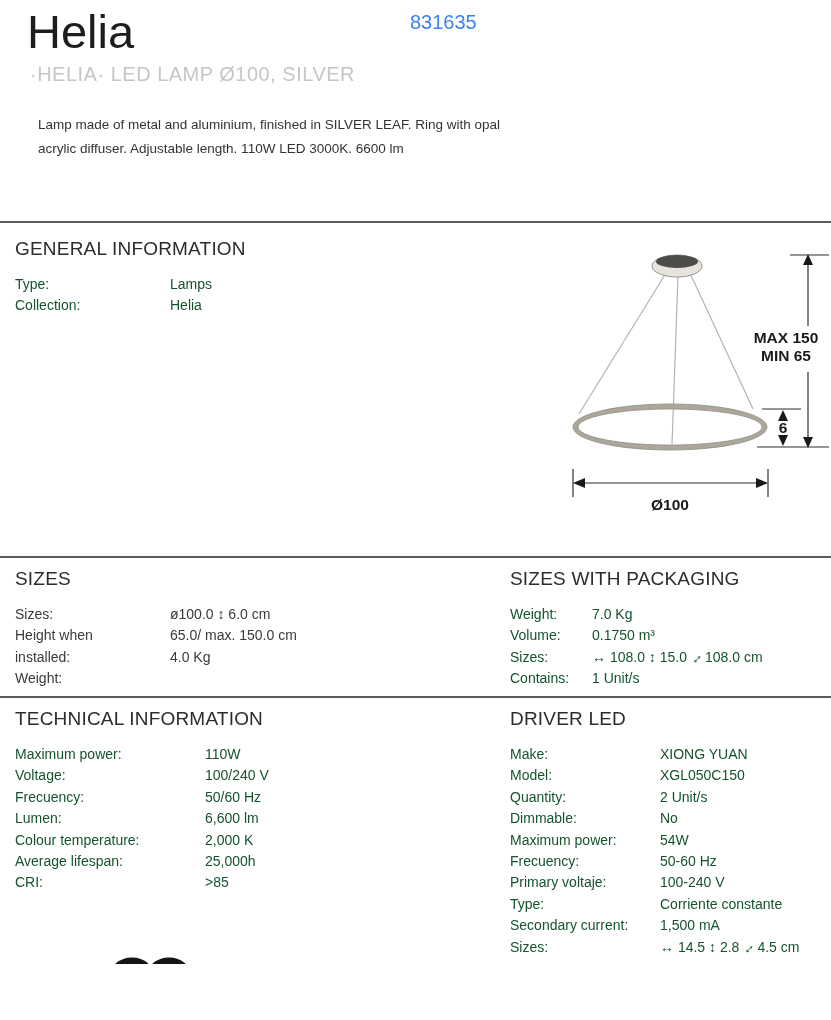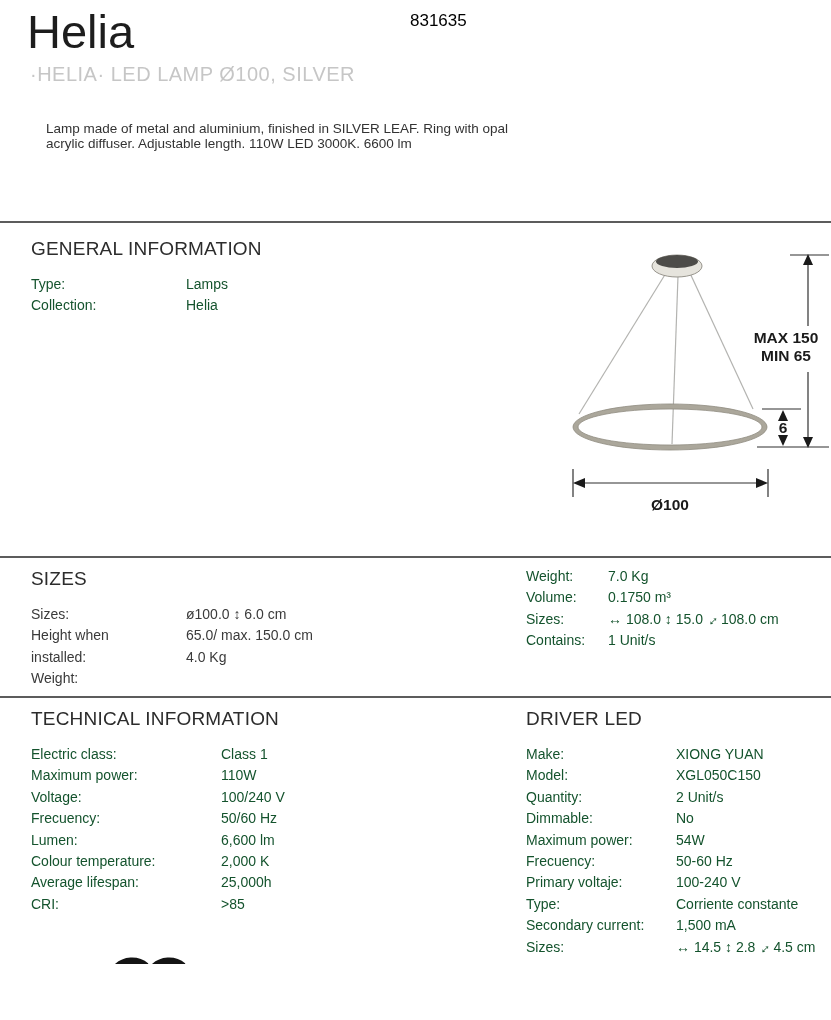--- a/index.html
+++ b/index.html
@@ -1,24 +1,24 @@
 <!DOCTYPE html>
 <html><head>
 <meta charset="utf-8">
 <style>
   html,body{margin:0;padding:0;background:#fff;}
   .page{position:relative;width:831px;height:964px;background:#ffffff;overflow:hidden;
         font-family:"Liberation Sans","DejaVu Sans",sans-serif;color:#3a3a3a;}
   .hr{position:absolute;left:0;width:831px;height:2px;background:#5c5c5c;}
   .hr1{top:221px}.hr2{top:556px}.hr3{top:696px}
   .title{position:absolute;left:27px;top:0px;font-size:47px;line-height:64px;color:#1d1d1d;font-weight:400;}
-  .sku{position:absolute;left:410px;top:11px;font-size:17px;color:#000000;}
+  .sku{position:absolute;left:410px;top:11px;font-size:20px;color:#3b82f6;}
   .subtitle{position:absolute;left:30px;top:63px;font-size:20px;color:#c6c6c6;letter-spacing:.5px;}
-  .desc{position:absolute;left:30px;top:105px;width:462px;font-size:13.5px;line-height:15px;color:#333;margin:16px;}
-  .section{position:absolute;margin-left:16px;}
+  .desc{position:absolute;left:30px;top:105px;width:462px;font-size:13.5px;line-height:24px;color:#333;margin:8px;}
+  .section{position:absolute;}
   .sec-gi{left:15px;top:236px;width:480px;}
   .sec-sizes{left:15px;top:566px;width:480px;}
   .sec-pack{left:510px;top:566px;width:321px;}
   .sec-tech{left:15px;top:706px;width:480px;}
   .sec-driver{left:510px;top:706px;width:321px;}
   .section h2{font-size:19px;font-weight:400;color:#2c2c2c;margin:0 0 12px 0;letter-spacing:.2px;line-height:26px;}
   .row{display:flex;font-size:14px;line-height:21.4px;color:#14532d;}
   .sec-gi .lbl{width:155px;flex-shrink:0;}
   .sec-tech .lbl{width:190px;flex-shrink:0;}
   .sec-pack .lbl{width:82px;flex-shrink:0;}
@@ -106,20 +106,21 @@
       </div>
       <div class="col-vals">
         <div>ø100.0 ↕ 6.0 cm</div>
         <div>65.0/ max. 150.0 cm</div>
         <div>4.0 Kg</div>
       </div>
     </div>
   </div>
 
   <div class="section sec-pack">
+    <h2>SIZES WITH PACKAGING</h2>
     <div class="row">
       <span class="lbl">Weight:</span>
       <span class="val">7.0 Kg</span>
     </div>
     <div class="row">
       <span class="lbl">Volume:</span>
       <span class="val">0.1750 m³</span>
     </div>
     <div class="row">
       <span class="lbl">Sizes:</span>
@@ -128,24 +129,20 @@
       </span>
     </div>
     <div class="row">
       <span class="lbl">Contains:</span>
       <span class="val">1 Unit/s</span>
     </div>
   </div>
 
   <div class="section sec-tech">
     <h2>TECHNICAL INFORMATION</h2>
-    <div class="row">
-      <span class="lbl">Electric class:</span>
-      <span class="val">Class 1</span>
-    </div>
     <div class="row">
       <span class="lbl">Maximum power:</span>
       <span class="val">110W</span>
     </div>
     <div class="row">
       <span class="lbl">Voltage:</span>
       <span class="val">100/240 V</span>
     </div>
     <div class="row">
       <span class="lbl">Frecuency:</span>

